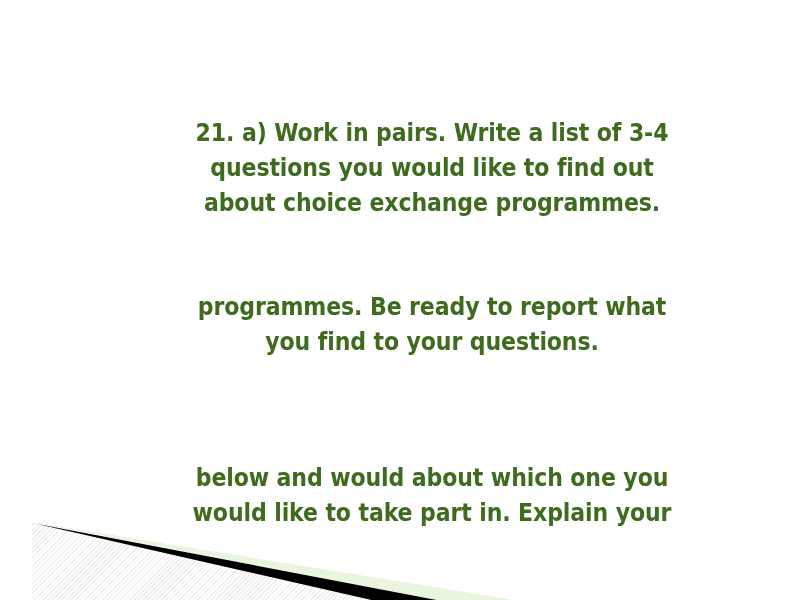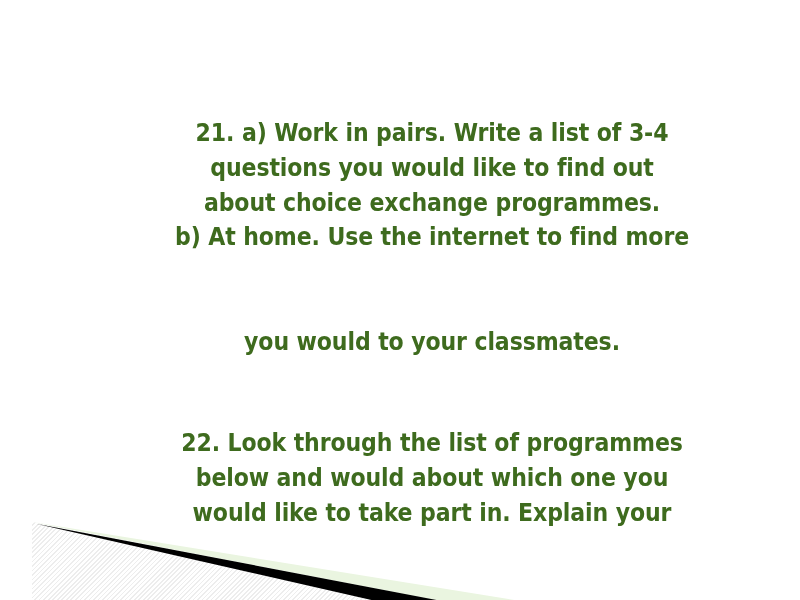--- a/index.html
+++ b/index.html
@@ -95,30 +95,30 @@
 <body>
 
 <div id="slide" style="background: rgb(255, 255, 255);">
 
   <div id="text-block" style="color: rgb(62, 107, 30);">
 
     <p>
       <span>21. a) Work in pairs. Write a list of 3-4</span><br>
       <span>questions you would like to find out</span><br>
       <span>about choice exchange programmes.</span><br>
-      <span>b) At home. Use the internet to find more</span><br>
       <br>
       <br>
-      <span>you would to your classmates.</span>
+      <span>programmes. Be ready to report what</span><br>
+      <span>you find to your questions.</span>
     </p>
 
     <div class="spacer-line"></div>
 
     <p>
-      <span>22. Look through the list of programmes</span><br>
+      <br>
       <span>below and would about which one you</span><br>
       <span>would like to take part in. Explain your</span><br>
     </p>
 
   </div>
 
   <div id="corner-decoration">
     <div class="hatch-wedge"></div>
     <div class="pale-green-wedge" style="background: rgb(234, 245, 224);"></div>
     <div class="black-wedge" style="background: rgb(0, 0, 0);"></div>

